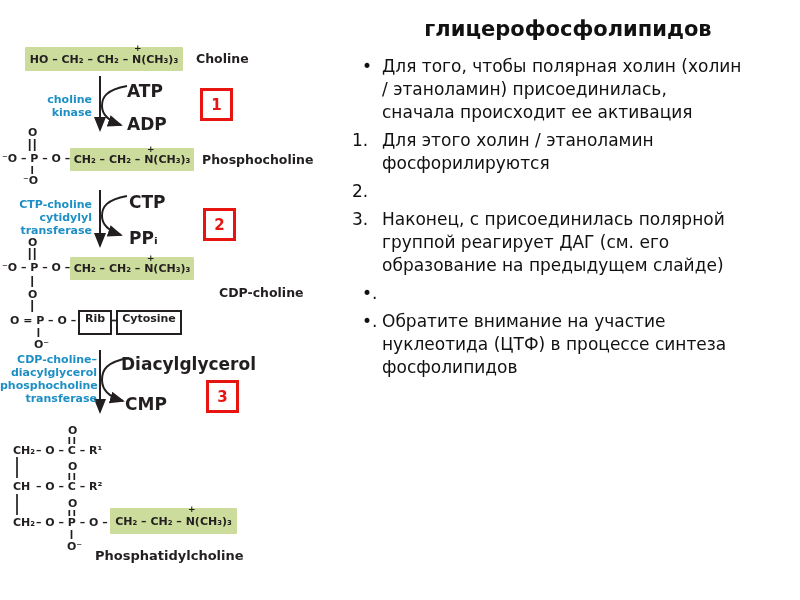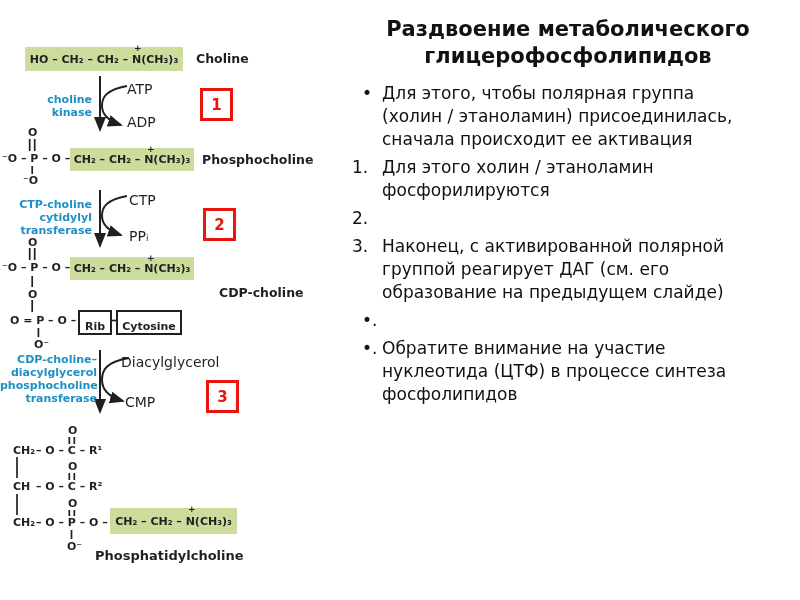--- a/index.html
+++ b/index.html
@@ -5,26 +5,26 @@
   html,body{margin:0;padding:0;background:#fff;overflow:hidden;}
   .slide{position:relative;width:800px;height:600px;background:#ffffff;
          font-family:"DejaVu Sans", sans-serif;color:#1c1c1c;}
   .overlay{position:absolute;left:0;top:0;pointer-events:none;}
   
   .abs{position:absolute;white-space:nowrap;}
   .f{font-weight:bold;font-size:11px;color:#231f20;}
   .gbox{position:absolute;background:#ccdc9c;display:flex;align-items:center;justify-content:center;border-radius:1px;}
   .gbox .plus{position:absolute;font-size:9px;font-weight:bold;color:#231f20;top:-3px;line-height:8px;}
   .clabel{font-weight:bold;font-size:12.5px;color:#231f20;}
-  .cof{font-weight:normal;font-size:14px;color:#231f20;}
+  .cof{font-weight:bold;font-size:17px;color:#231f20;}
   .enz{position:absolute;color:#1d8fc5;font-weight:bold;font-size:11px;line-height:13px;text-align:right;}
   .enz span{display:block;}
   .step{position:absolute;width:27px;height:27px;border:3px solid #e8140f;background:#fff;
         color:#e8140f;font-weight:bold;font-size:15px;display:flex;align-items:center;justify-content:center;}
-  .nbox{position:absolute;border:2px solid #231f20;background:#fff;display:flex;align-items:flex-end;justify-content:center;
+  .nbox{position:absolute;border:2px solid #231f20;background:#fff;display:flex;align-items:flex-start;justify-content:center;
         font-weight:bold;font-size:11px;color:#231f20;}
   
   .right-col{position:absolute;left:342px;top:16px;width:452px;}
   .title{margin:0 0 12px 0;font-size:21px;font-weight:bold;line-height:27px;text-align:center;color:#111;}
   .title span{display:block;}
   .bullets{list-style:none;margin:0;padding:0 0 0 10px;font-size:17px;line-height:23px;color:#111;}
   .bullets li{display:flex;margin-bottom:5px;}
   .marker{flex:0 0 30px;}
   li.dot .marker{padding-left:10px;flex-basis:20px;}
   .btext{width:362px;}
@@ -150,38 +150,37 @@
   <span class="abs f" style="left:36px;top:516px">– O – P – O –</span>
   <div class="gbox" style="left:110px;top:508px;width:127px;height:26px">
     <span class="f">CH₂ – CH₂ – N(CH₃)₃</span>
     <span class="plus" style="left:78px">+</span>
   </div>
   <span class="abs f" style="left:67px;top:540px">O⁻</span>
   <span class="abs clabel" style="left:95px;top:548px;font-size:13px">Phosphatidylcholine</span>
 
   <div class="right-col">
     <h1 class="title">
-      <span>Раздвоение метаболического</span>
       <span>глицерофосфолипидов</span>
     </h1>
     <ul class="bullets">
       <li class="dot">
         <span class="marker">•</span>
-        <span class="btext">Для этого, чтобы полярная группа (холин / этаноламин) присоединилась, сначала происходит ее активация</span>
+        <span class="btext">Для того, чтобы полярная холин (холин / этаноламин) присоединилась, сначала происходит ее активация</span>
       </li>
       <li>
         <span class="marker">1.</span>
         <span class="btext">Для этого холин / этаноламин фосфорилируются</span>
       </li>
       <li>
         <span class="marker">2.</span>
       </li>
       <li>
         <span class="marker">3.</span>
-        <span class="btext">Наконец, с активированной полярной группой реагирует ДАГ (см. его образование на предыдущем слайде)</span>
+        <span class="btext">Наконец, с присоединилась полярной группой реагирует ДАГ (см. его образование на предыдущем слайде)</span>
       </li>
       <li class="dot">
         <span class="marker">•.</span>
       </li>
       <li class="dot">
         <span class="marker">•.</span>
         <span class="btext">Обратите внимание на участие нуклеотида (ЦТФ) в процессе синтеза фосфолипидов</span>
       </li>
     </ul>
   </div>

